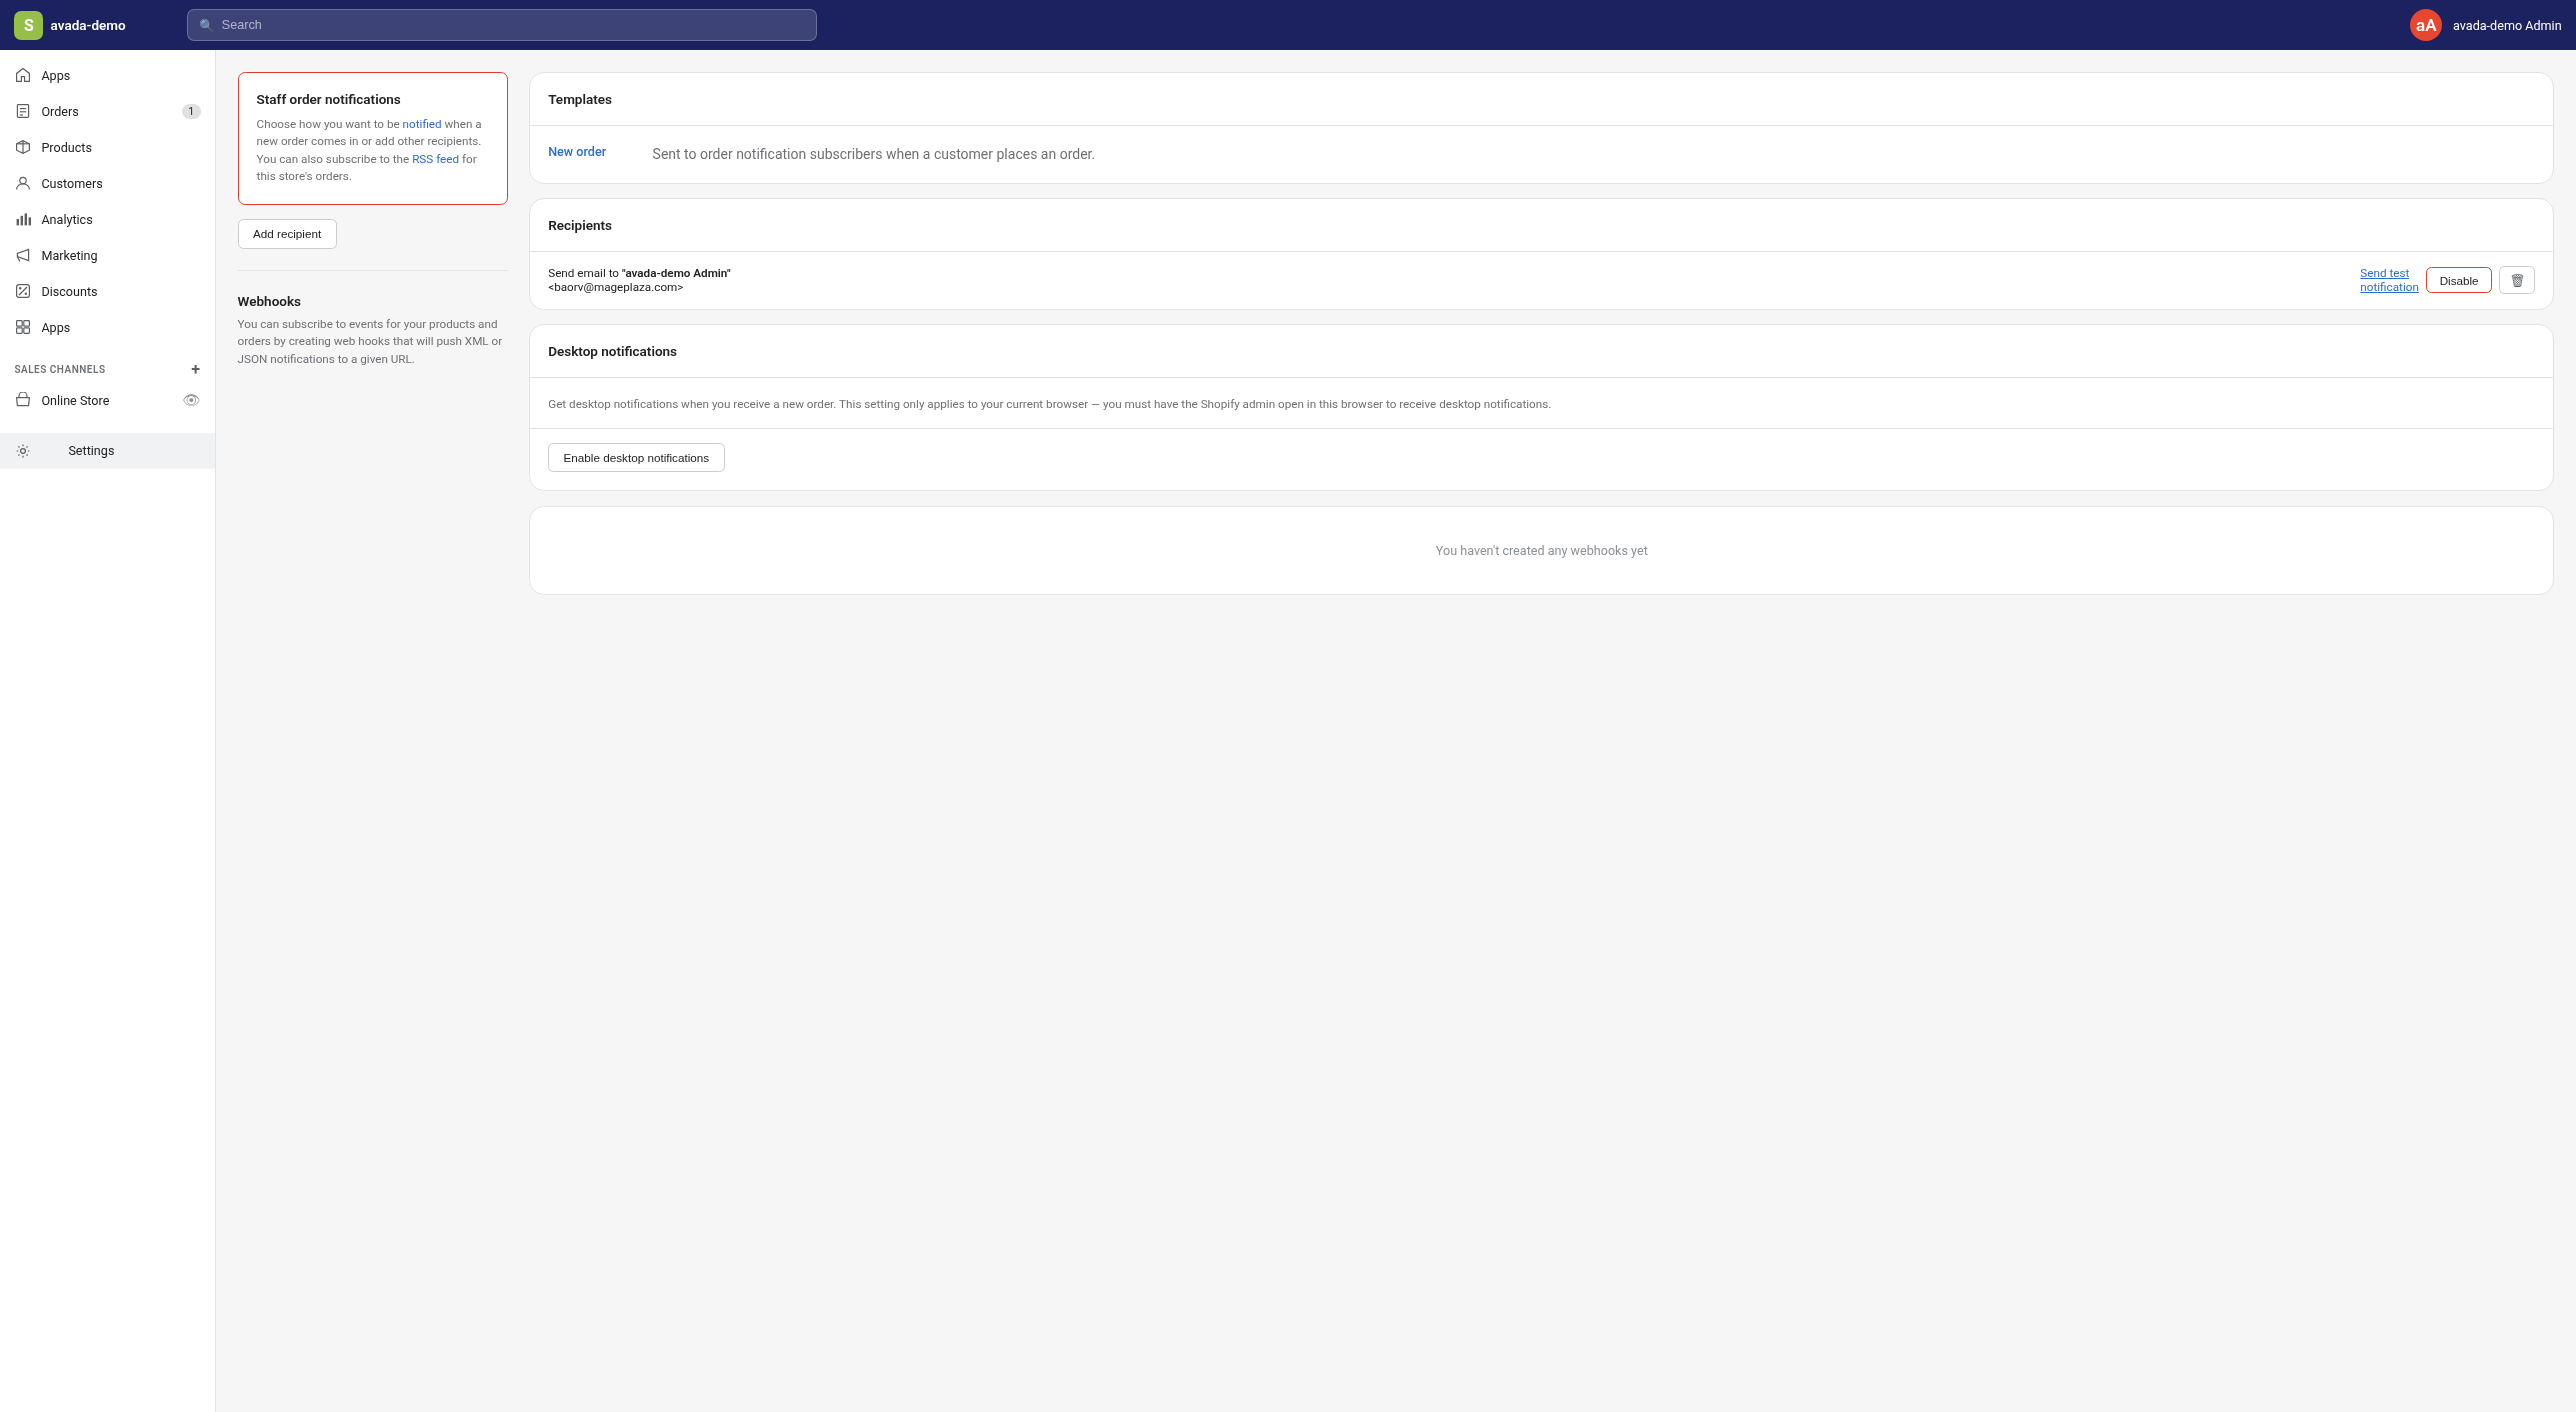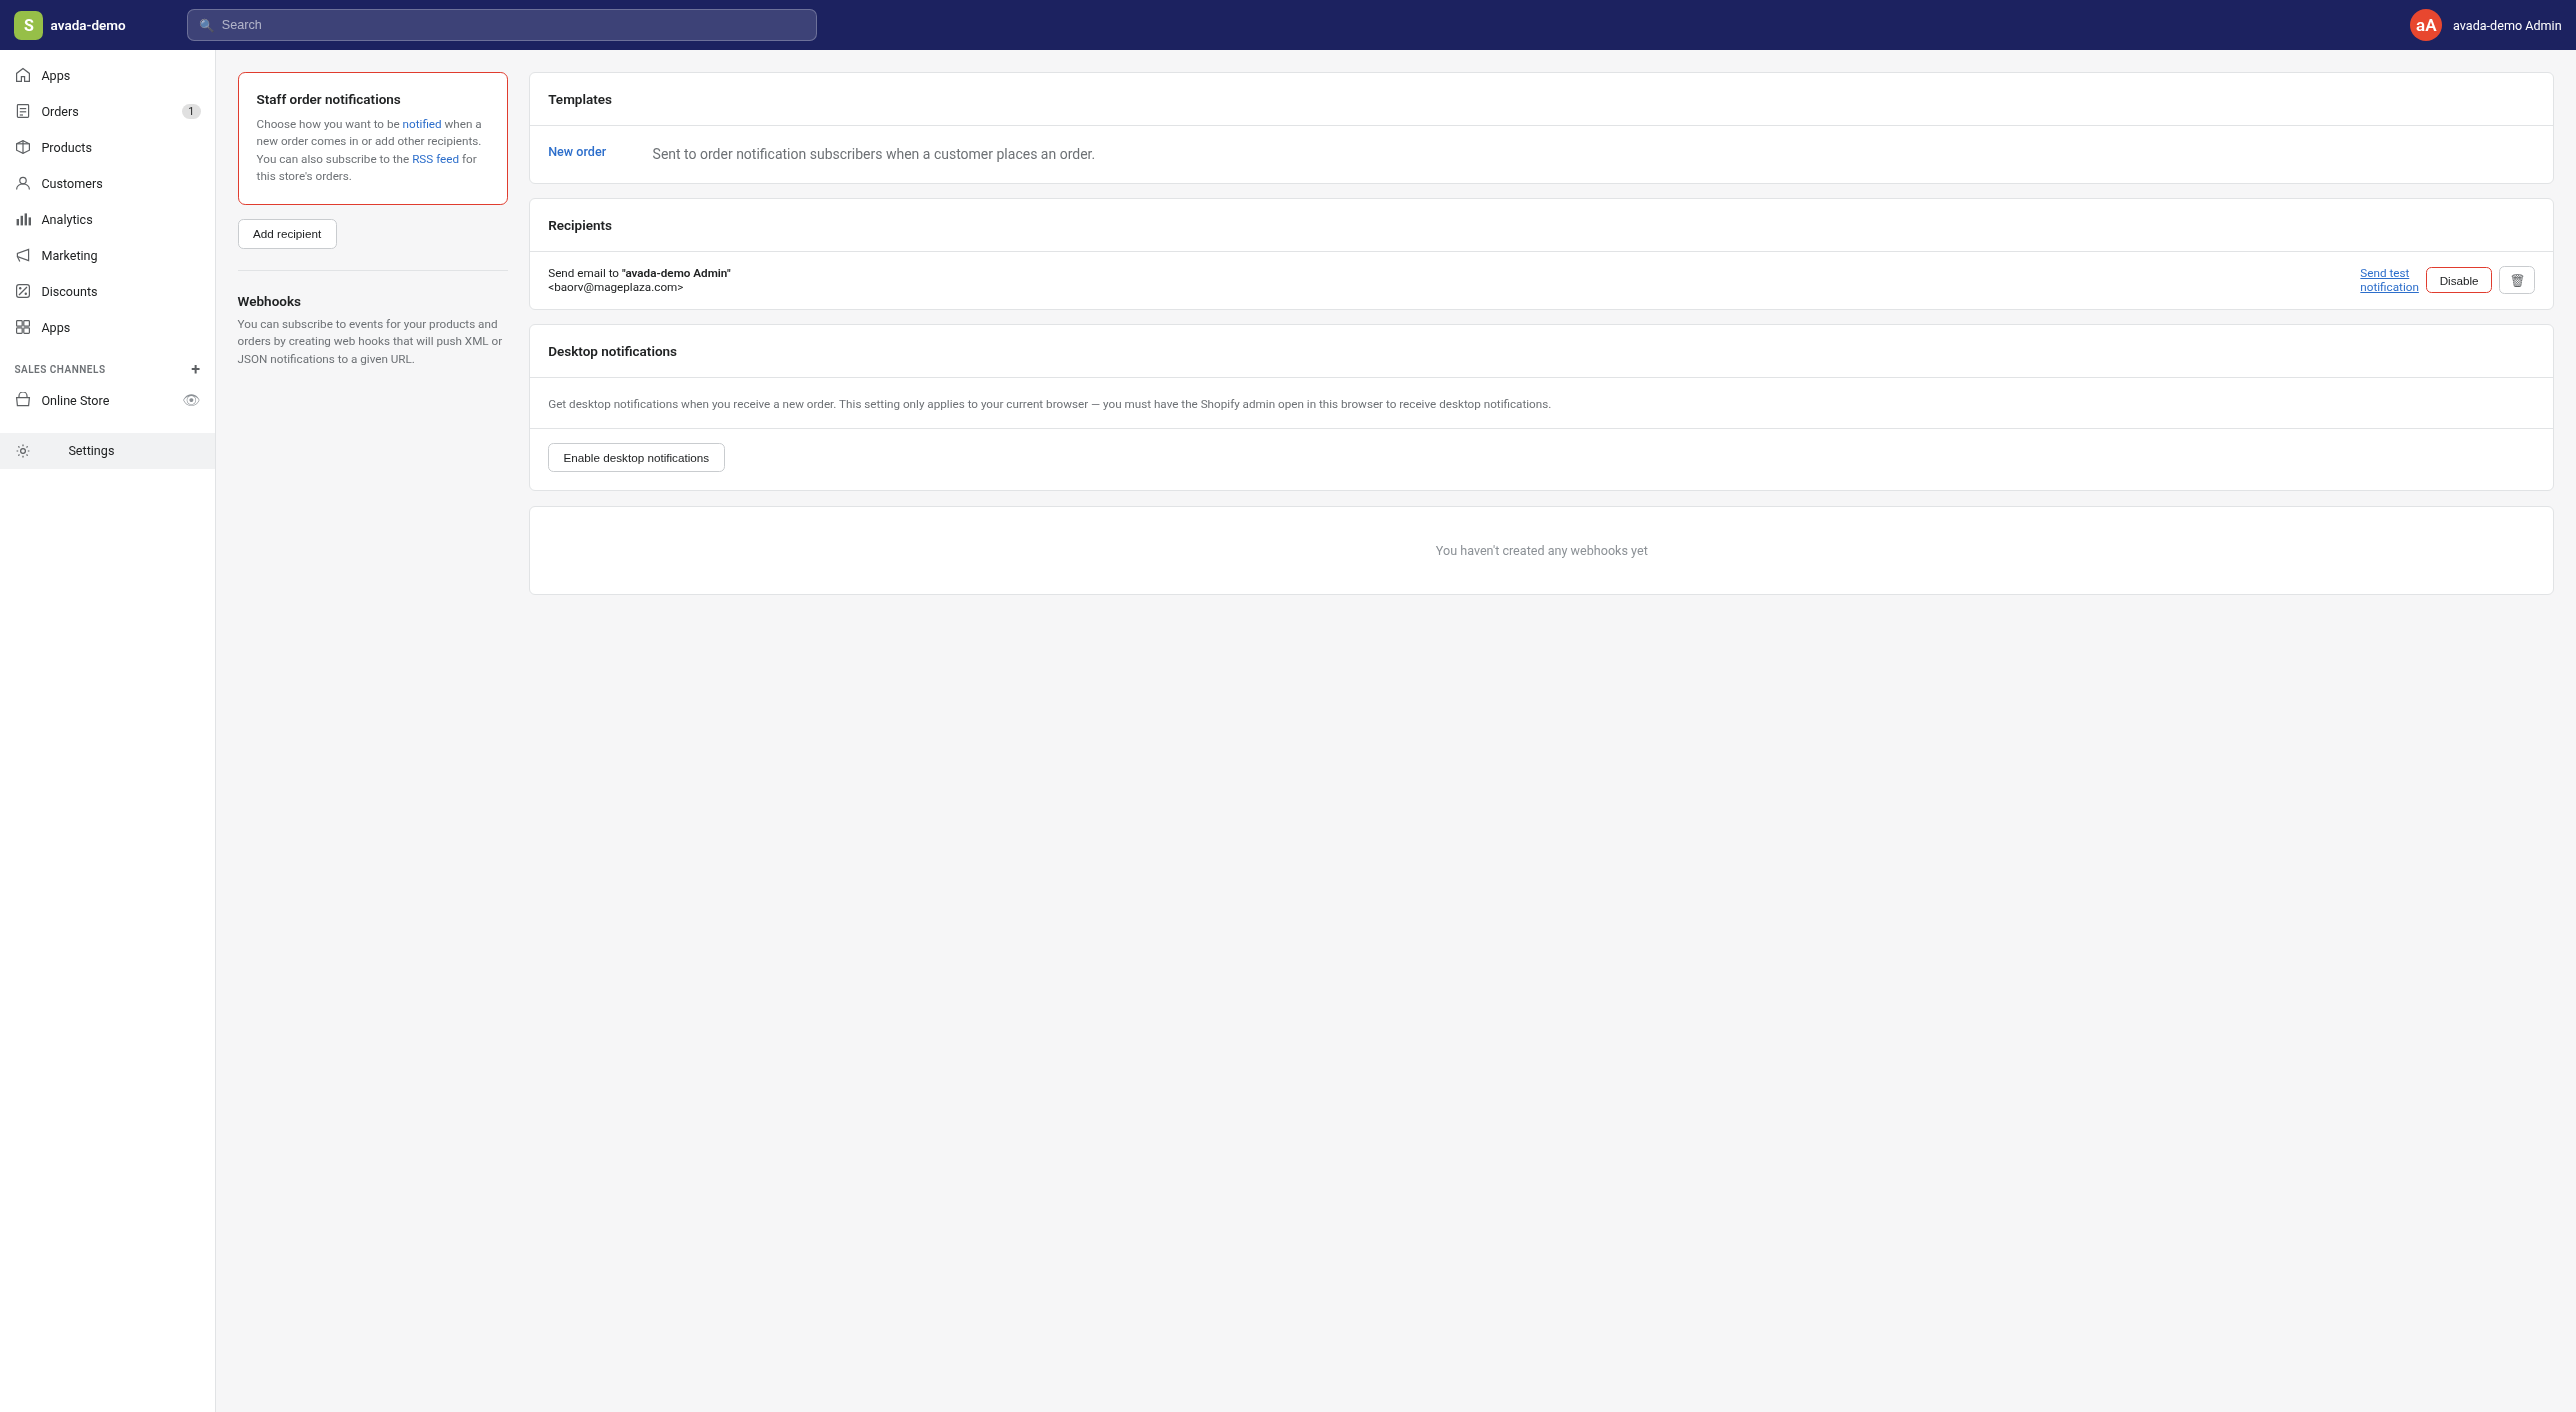--- a/index.html
+++ b/index.html
@@ -193,21 +193,21 @@
     .webhooks-section p {
       font-size: 11.7px;
       color: #6d7175;
       line-height: 1.5;
     }
 
     
     .card {
       background: #fff;
       border: 0.9px solid #e1e3e5;
-      border-radius: 6px;
+      border-radius: 15px;
       margin-bottom: 14.4px;
       overflow: hidden;
     }
     .card-header {
       padding: 18px;
       border-bottom: 0.9px solid #e1e3e5;
     }
     .card-header h3 {
       font-size: 13.5px;
       font-weight: 600;

